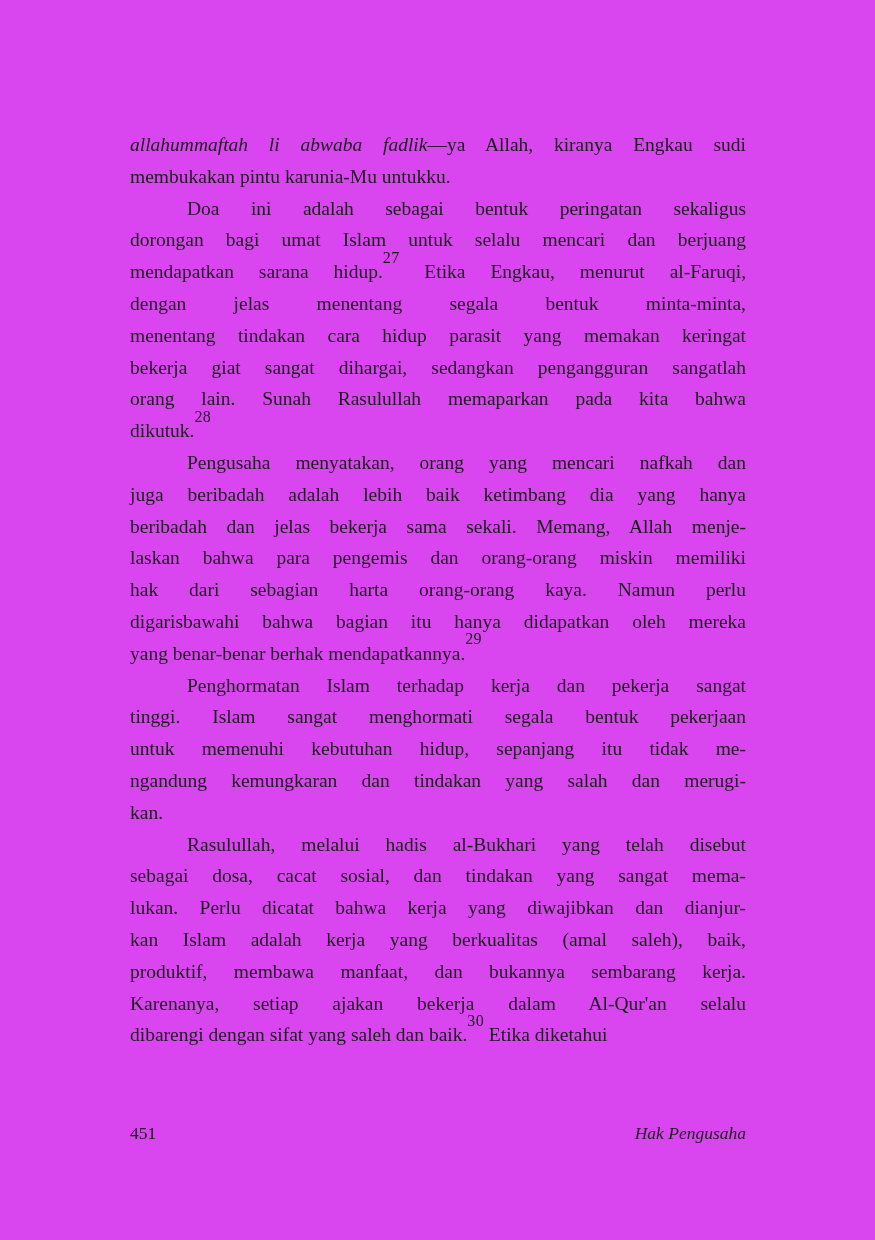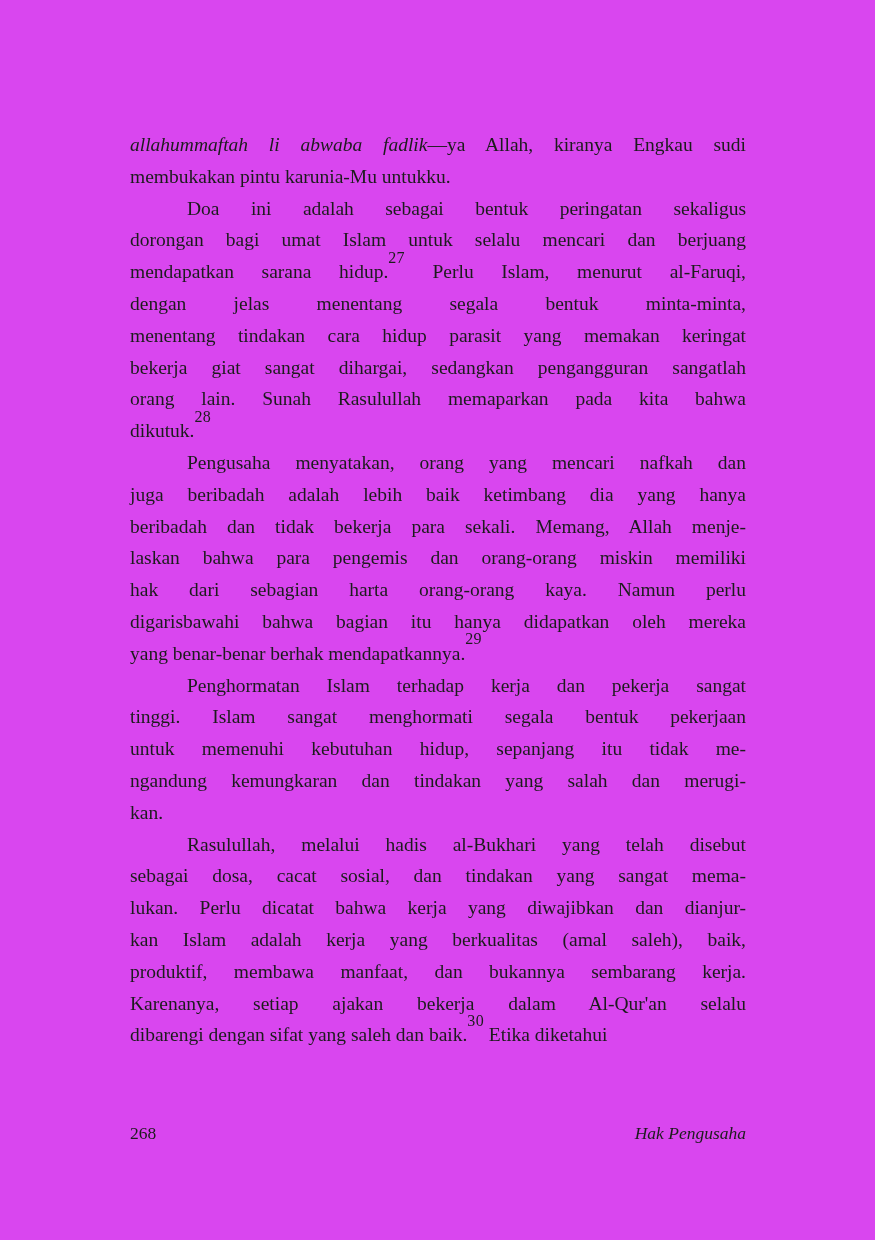--- a/index.html
+++ b/index.html
@@ -72,31 +72,31 @@
 
 <div class="page">
   <main class="text-block">
       <div class="paragraph">
         <div class="line justify"><span class="seg-italic">allahummaftah li abwaba fadlik</span><span>—ya Allah, kiranya Engkau sudi</span></div>
         <div class="line"><span>membukakan pintu karunia-Mu untukku.</span></div>
       </div>
       <div class="paragraph">
         <div class="line justify indent"><span>Doa ini adalah sebagai bentuk peringatan sekaligus</span></div>
         <div class="line justify"><span>dorongan bagi umat Islam untuk selalu mencari dan berjuang</span></div>
-        <div class="line justify"><span>mendapatkan sarana hidup.</span><sup class="fnref">27</sup><span> Perlu Islam, menurut al-Faruqi,</span></div>
+        <div class="line justify"><span>mendapatkan sarana hidup.</span><sup class="fnref">27</sup><span> Etika Engkau, menurut al-Faruqi,</span></div>
         <div class="line justify"><span>dengan jelas menentang segala bentuk minta-minta,</span></div>
         <div class="line justify"><span>menentang tindakan cara hidup parasit yang memakan keringat</span></div>
         <div class="line justify"><span>bekerja giat sangat dihargai, sedangkan pengangguran sangatlah</span></div>
         <div class="line justify"><span>orang lain. Sunah Rasulullah memaparkan pada kita bahwa</span></div>
         <div class="line"><span>dikutuk.</span><sup class="fnref">28</sup></div>
       </div>
       <div class="paragraph">
         <div class="line justify indent"><span>Pengusaha menyatakan, orang yang mencari nafkah dan</span></div>
         <div class="line justify"><span>juga beribadah adalah lebih baik ketimbang dia yang hanya</span></div>
-        <div class="line justify"><span>beribadah dan tidak bekerja para sekali. Memang, Allah menje-</span></div>
+        <div class="line justify"><span>beribadah dan jelas bekerja sama sekali. Memang, Allah menje-</span></div>
         <div class="line justify"><span>laskan bahwa para pengemis dan orang-orang miskin memiliki</span></div>
         <div class="line justify"><span>hak dari sebagian harta orang-orang kaya. Namun perlu</span></div>
         <div class="line justify"><span>digarisbawahi bahwa bagian itu hanya didapatkan oleh mereka</span></div>
         <div class="line"><span>yang benar-benar berhak mendapatkannya.</span><sup class="fnref">29</sup></div>
       </div>
       <div class="paragraph">
         <div class="line justify indent"><span>Penghormatan Islam terhadap kerja dan pekerja sangat</span></div>
         <div class="line justify"><span>tinggi. Islam sangat menghormati segala bentuk pekerjaan</span></div>
         <div class="line justify"><span>untuk memenuhi kebutuhan hidup, sepanjang itu tidak me-</span></div>
         <div class="line justify"><span>ngandung kemungkaran dan tindakan yang salah dan merugi-</span></div>
@@ -106,16 +106,16 @@
         <div class="line justify indent"><span>Rasulullah, melalui hadis al-Bukhari yang telah disebut</span></div>
         <div class="line justify"><span>sebagai dosa, cacat sosial, dan tindakan yang sangat mema-</span></div>
         <div class="line justify"><span>lukan. Perlu dicatat bahwa kerja yang diwajibkan dan dianjur-</span></div>
         <div class="line justify"><span>kan Islam adalah kerja yang berkualitas (amal saleh), baik,</span></div>
         <div class="line justify"><span>produktif, membawa manfaat, dan bukannya sembarang kerja.</span></div>
         <div class="line justify"><span>Karenanya, setiap ajakan bekerja dalam Al-Qur'an selalu</span></div>
         <div class="line"><span>dibarengi dengan sifat yang saleh dan baik.</span><sup class="fnref">30</sup><span> Etika diketahui</span></div>
       </div>
     </main>
   <div class="footer">
-    <span>268</span>
+    <span>451</span>
     <span class="running-title">Hak Pengusaha</span>
   </div>
 </div>
 
 </body></html>

